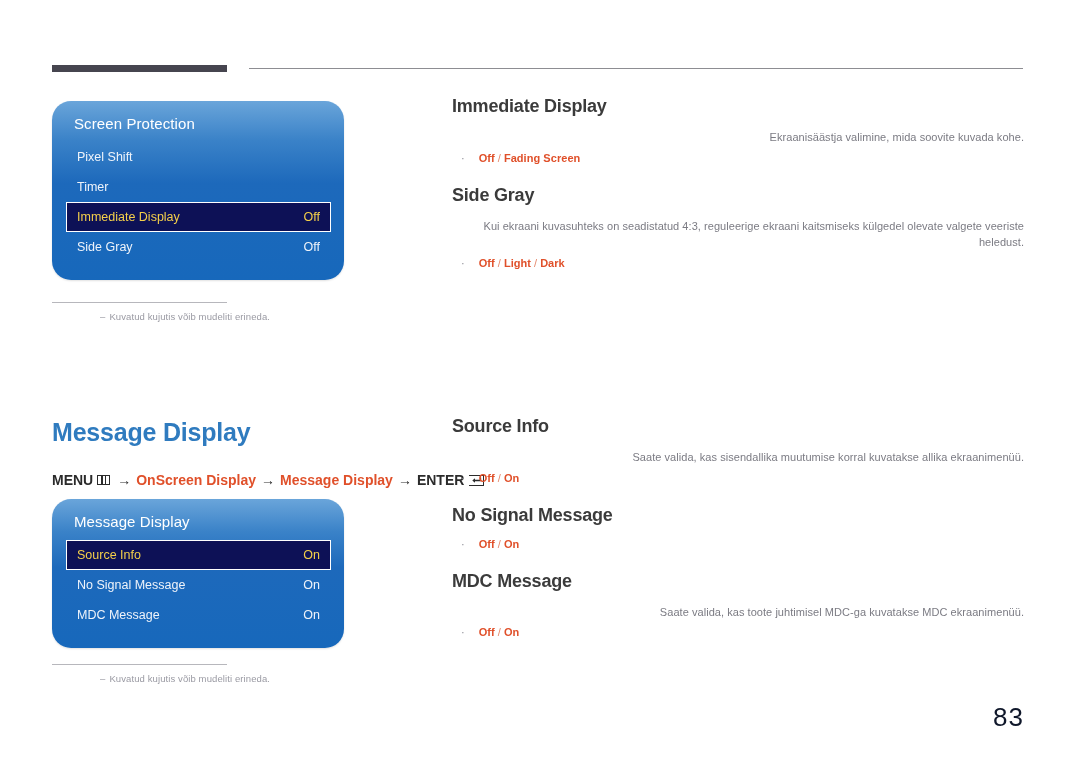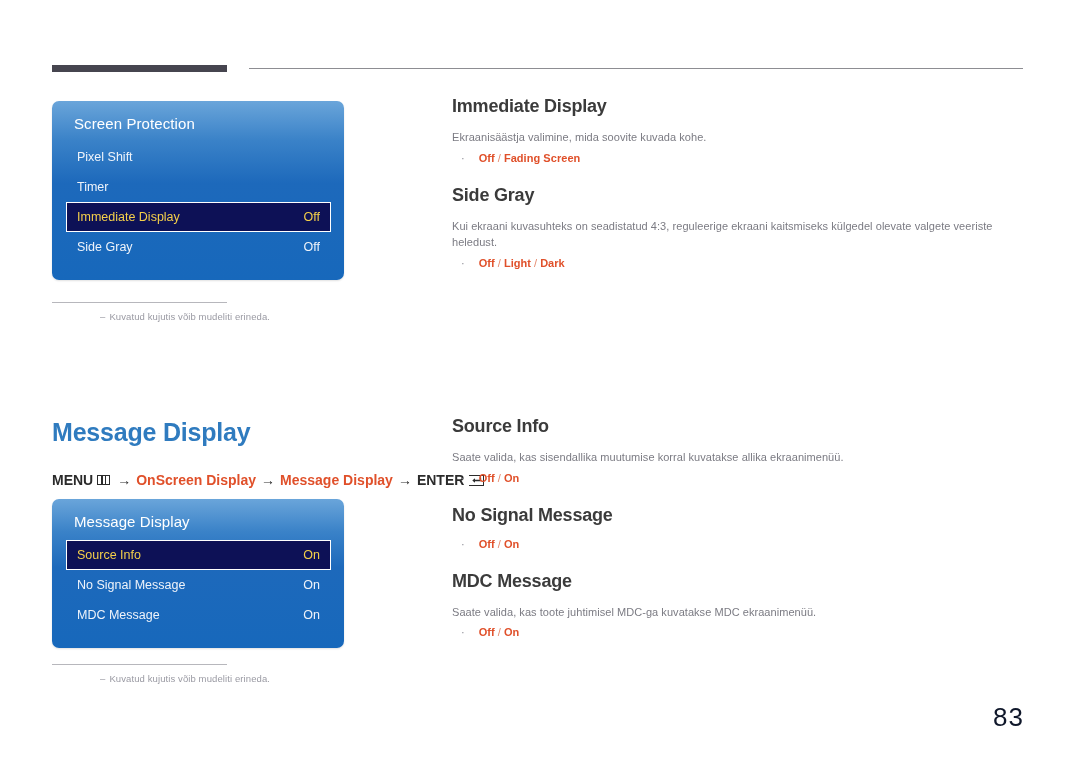--- a/index.html
+++ b/index.html
@@ -31,21 +31,21 @@
     top: 68px;
     width: 774px;
     height: 1px;
     background: #8d8d92;
   }
 
   
   .osd {
     position: absolute;
     width: 292px;
-    border-radius: 7px;
+    border-radius: 19px;
     background: linear-gradient(to bottom,
                 #6aa5da 0%,
                 #3a82c8 22%,
                 #1d69bb 46%,
                 #1768bb 100%);
     box-shadow: 0 1px 2px rgba(0,0,0,0.12);
     padding: 0;
     box-sizing: border-box;
   }
   .osd-title {
@@ -183,20 +183,21 @@
     font-weight: bold;
     color: #3b3b3b;
     letter-spacing: -.2px;
   }
   .item .desc {
     margin: 0 0 6px 0;
     font-size: 11px;
     color: #7b7b83;
     line-height: 1.5;
     letter-spacing: .05px;
+    text-align: right;
   }
   .opts {
     display: flex;
     align-items: baseline;
     font-size: 11px;
     letter-spacing: .05px;
   }
   .opts .bullet {
     color: #8d8d95;
     margin: 0 14px 0 9px;

